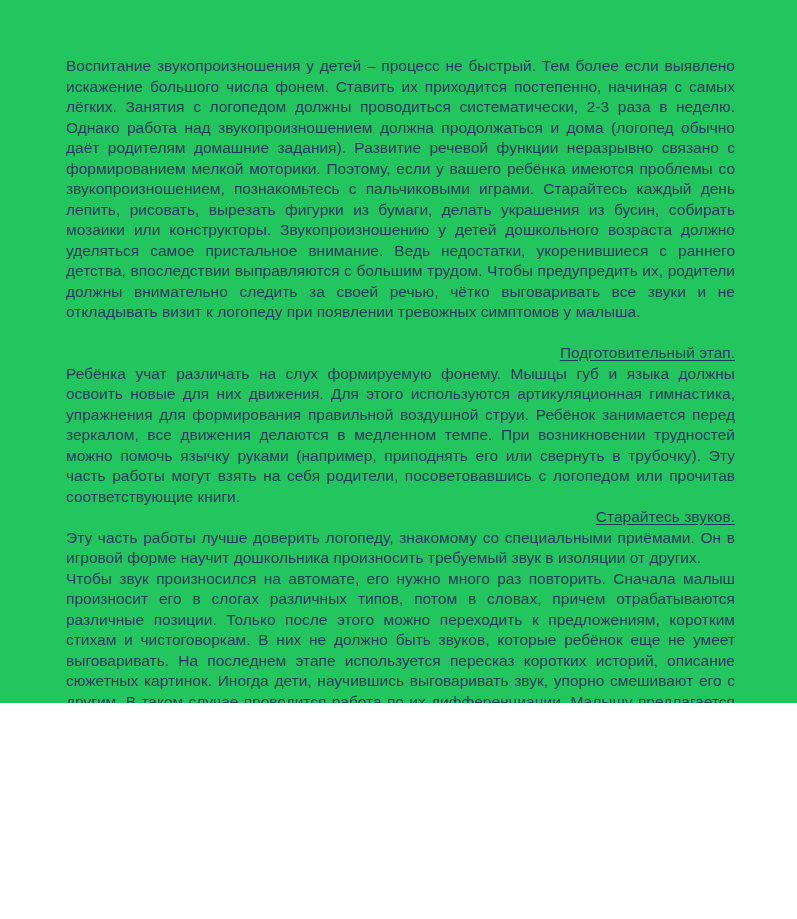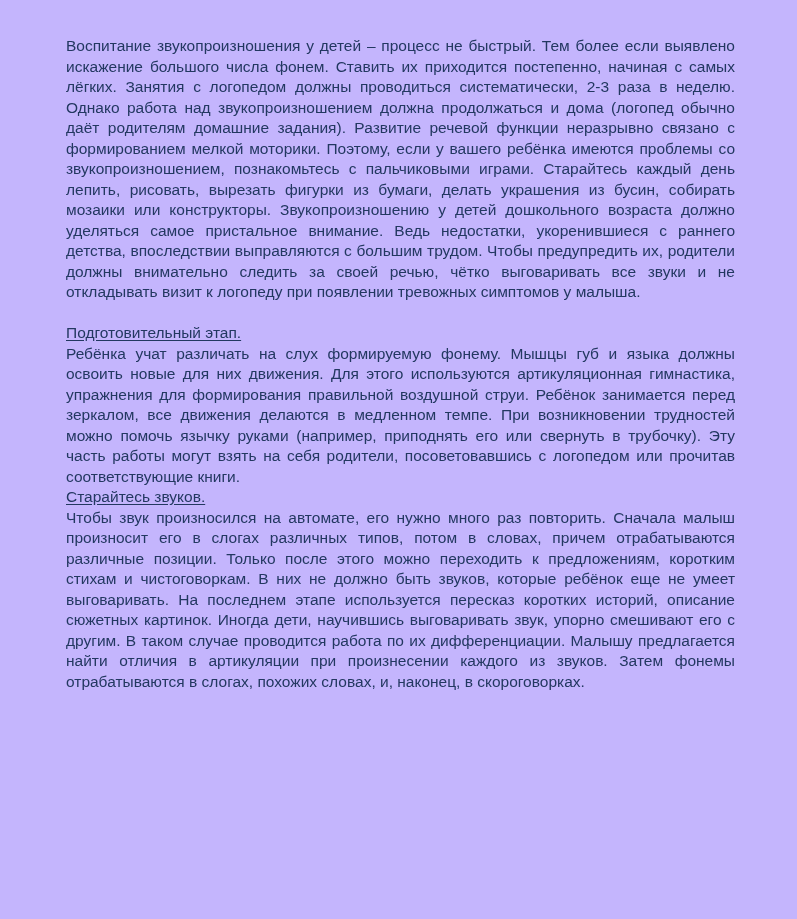--- a/index.html
+++ b/index.html
@@ -4,48 +4,49 @@
 <style>
   html, body {
     margin: 0;
     padding: 0;
     background: #ffffff;
   }
   .doc {
     position: relative;
     box-sizing: border-box;
     width: 797px;
-    height: 919px;
-    padding: 36px 62px 0 66px;
-    background: #c4b5fd;
+    height: 703px;
+    padding: 56px 62px 0 66px;
+    background: #22c55e;
     font-family: "Liberation Sans", sans-serif;
     font-size: 15.5px;
     line-height: 20.5px;
     color: #233861;
     overflow: hidden;
     -webkit-font-smoothing: antialiased;
   }
   .para {
     margin: 0;
     text-align: justify;
     text-justify: inter-word;
   }
   .heading {
     margin: 0;
-    text-align: left;
+    text-align: right;
     text-decoration: underline;
     text-underline-offset: 2px;
   }
   .spacer {
     height: 20.5px;
   }
 </style>
 </head>
 <body>
 
 <div class="doc">
   <p class="para">Воспитание звукопроизношения у детей – процесс не быстрый. Тем более если выявлено искажение большого числа фонем. Ставить их приходится постепенно, начиная с самых лёгких. Занятия с логопедом должны проводиться систематически, 2-3 раза в неделю. Однако работа над звукопроизношением должна продолжаться и дома (логопед обычно даёт родителям домашние задания). Развитие речевой функции неразрывно связано с формированием мелкой моторики. Поэтому, если у вашего ребёнка имеются проблемы со звукопроизношением, познакомьтесь с пальчиковыми играми. Старайтесь каждый день лепить, рисовать, вырезать фигурки из бумаги, делать украшения из бусин, собирать мозаики или конструкторы. Звукопроизношению у детей дошкольного возраста должно уделяться самое пристальное внимание. Ведь недостатки, укоренившиеся с раннего детства, впоследствии выправляются с большим трудом. Чтобы предупредить их, родители должны внимательно следить за своей речью, чётко выговаривать все звуки и не откладывать визит к логопеду при появлении тревожных симптомов у малыша.</p>
   <div class="spacer"></div>
   <p class="heading">Подготовительный этап.</p>
   <p class="para">Ребёнка учат различать на слух формируемую фонему. Мышцы губ и языка должны освоить новые для них движения. Для этого используются артикуляционная гимнастика, упражнения для формирования правильной воздушной струи. Ребёнок занимается перед зеркалом, все движения делаются в медленном темпе. При возникновении трудностей можно помочь язычку руками (например, приподнять его или свернуть в трубочку). Эту часть работы могут взять на себя родители, посоветовавшись с логопедом или прочитав соответствующие книги.</p>
   <p class="heading">Старайтесь звуков.</p>
+  <p class="para">Эту часть работы лучше доверить логопеду, знакомому со специальными приёмами. Он в игровой форме научит дошкольника произносить требуемый звук в изоляции от других.</p>
   <p class="para">Чтобы звук произносился на автомате, его нужно много раз повторить. Сначала малыш произносит его в слогах различных типов, потом в словах, причем отрабатываются различные позиции. Только после этого можно переходить к предложениям, коротким стихам и чистоговоркам. В них не должно быть звуков, которые ребёнок еще не умеет выговаривать. На последнем этапе используется пересказ коротких историй, описание сюжетных картинок. Иногда дети, научившись выговаривать звук, упорно смешивают его с другим. В таком случае проводится работа по их дифференциации. Малышу предлагается найти отличия в артикуляции при произнесении каждого из звуков. Затем фонемы отрабатываются в слогах, похожих словах, и, наконец, в скороговорках.</p>
 </div>
 
 </body></html>

